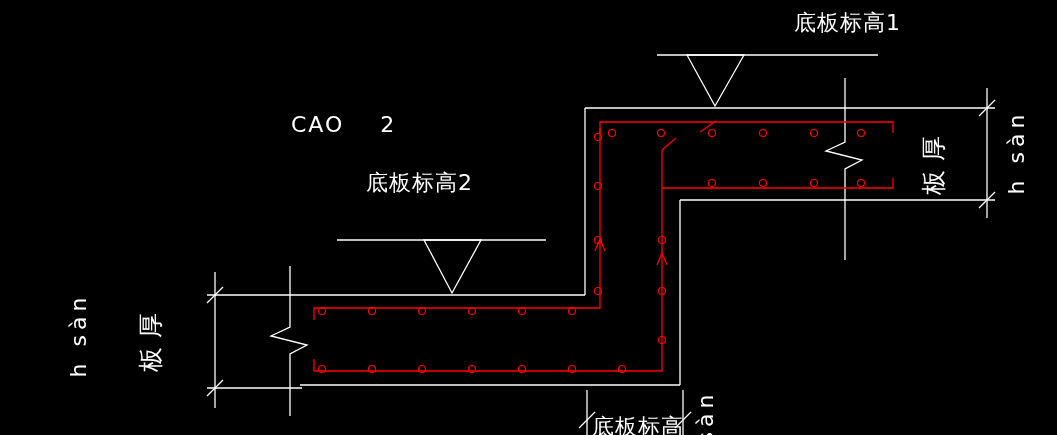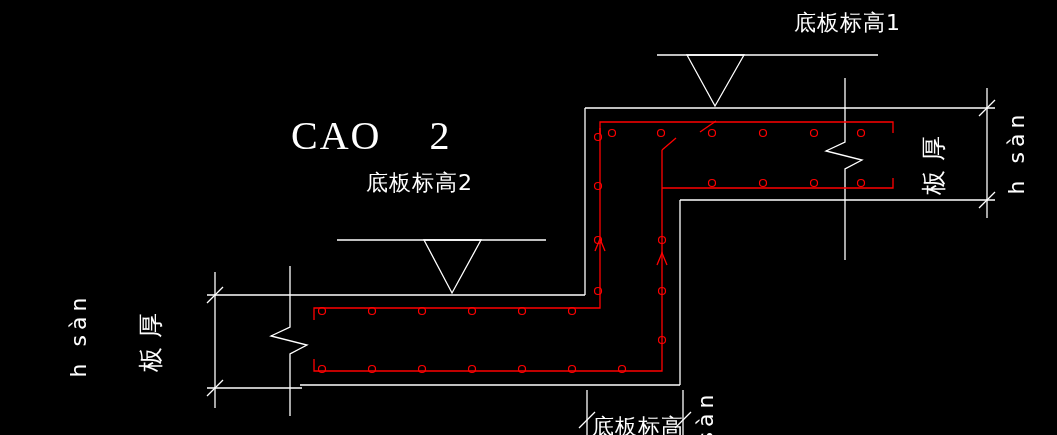--- a/index.html
+++ b/index.html
@@ -7,21 +7,21 @@
   .canvas {
     position:relative; width:1057px; height:435px; background:var(--bg);
     overflow:hidden; font-family:"DejaVu Sans", sans-serif; color:var(--line);
   }
   svg { position:absolute; left:0; top:0; }
   .w { stroke:var(--line); stroke-width:1.3; fill:none; }
   .r { stroke:var(--rebar); stroke-width:1.3; fill:none; }
   .rdot circle { stroke:var(--rebar); stroke-width:1.2; fill:none; }
   .lbl { position:absolute; color:var(--line); white-space:nowrap; }
   .cjk { font-size:22px; letter-spacing:1px; }
-  .title { font-size:40px; white-space:pre; letter-spacing:2px;font-family:Liberation Serif, serif; }
+  .title { font-size:22px; white-space:pre; letter-spacing:2px; }
   .vlbl { position:absolute; transform:translate(-50%,-50%) rotate(-90deg);
           transform-origin:center; white-space:nowrap; color:var(--line); }
   .thick { font-size:25px; letter-spacing:9px; }
   .hsan { font-size:22px; letter-spacing:5px; }
 </style>
 </head>
 <body>
 
 <div class="canvas">
 

